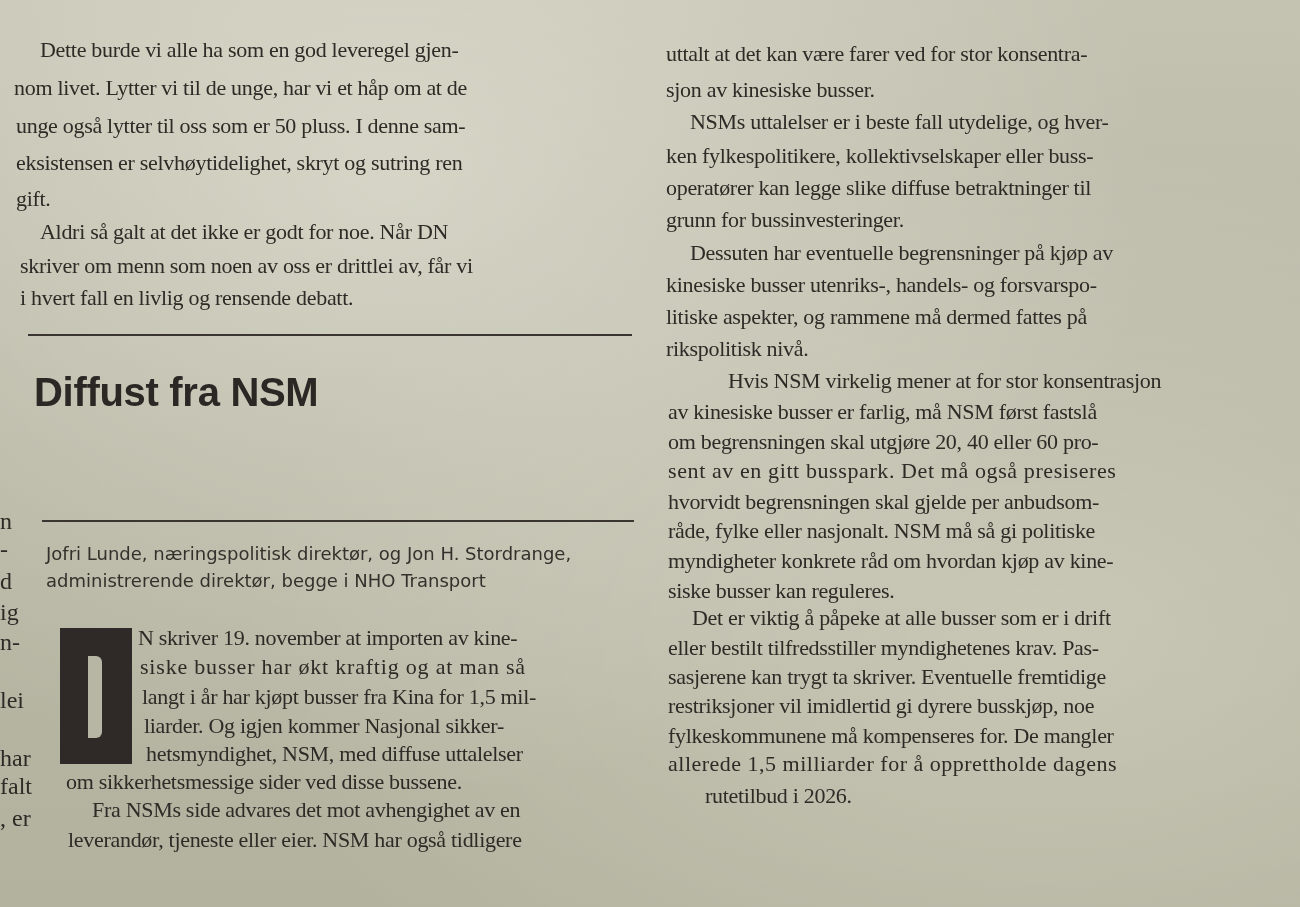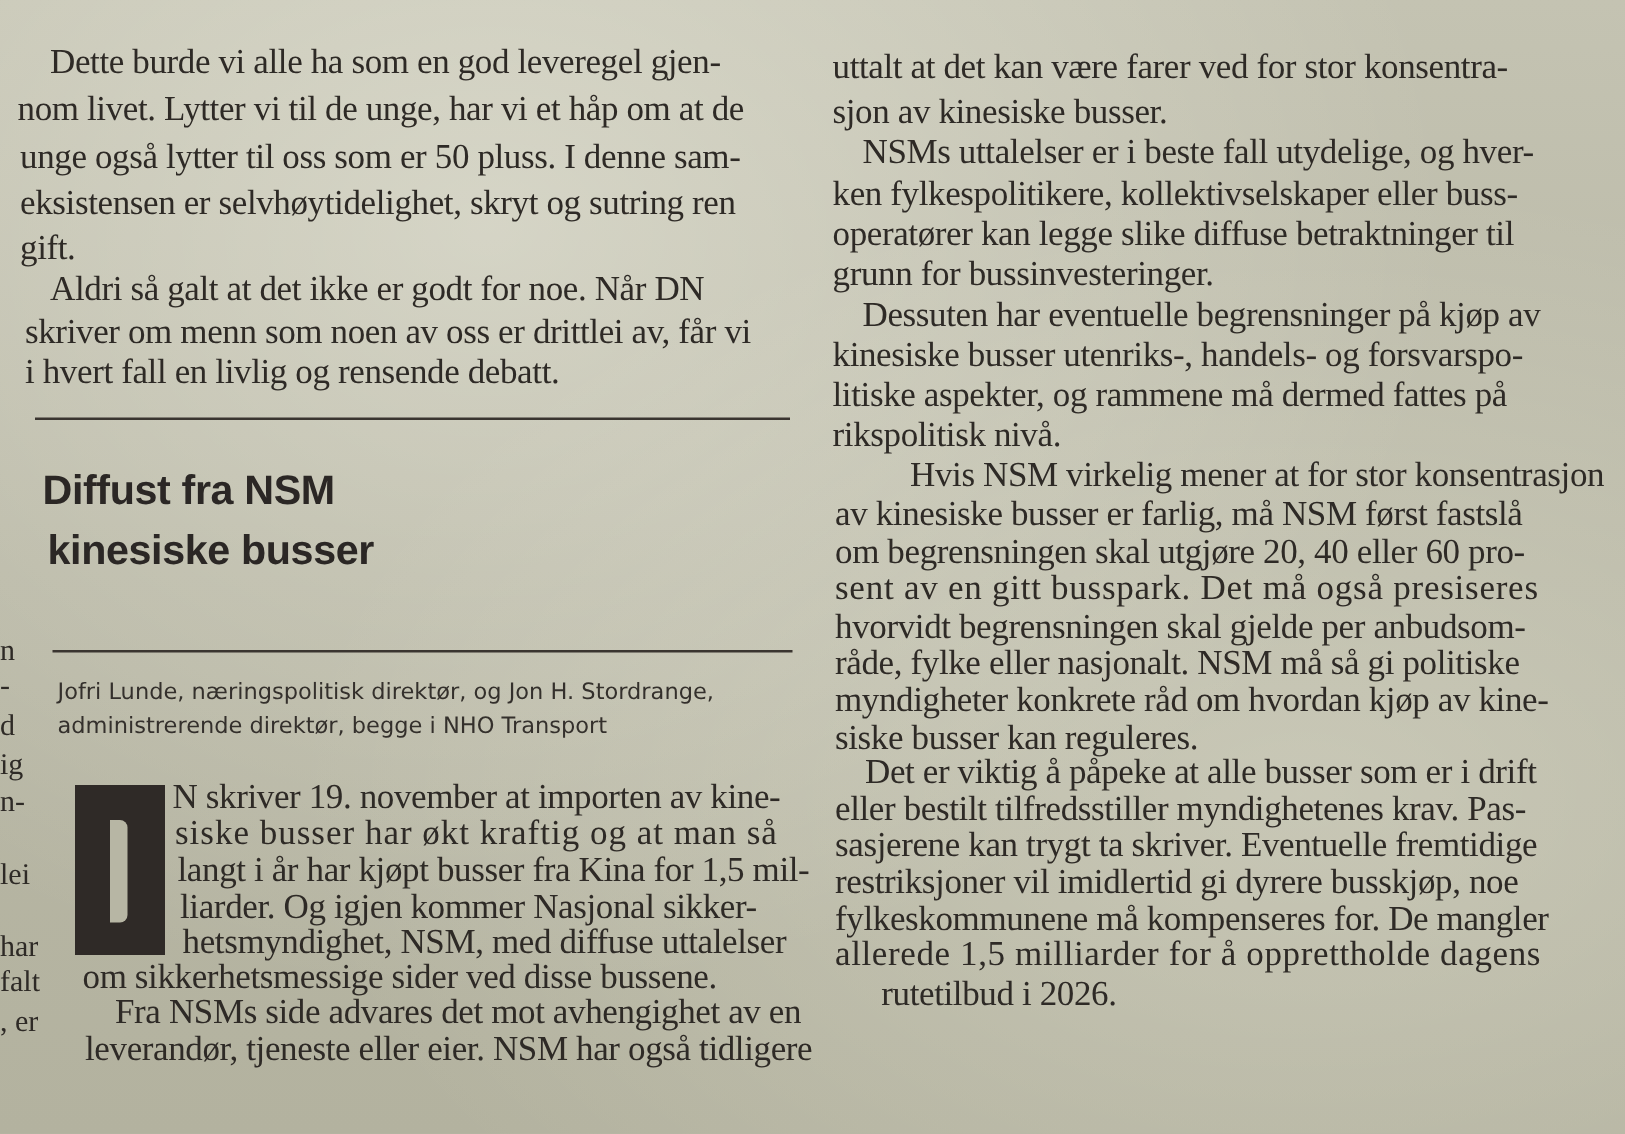--- a/index.html
+++ b/index.html
@@ -9,28 +9,28 @@
     background-image:
       radial-gradient(ellipse at 30% 20%, rgba(255,255,245,0.35), rgba(0,0,0,0) 60%),
       radial-gradient(ellipse at 80% 70%, rgba(255,255,240,0.25), rgba(0,0,0,0) 55%),
       linear-gradient(180deg, #c4c3b2 0%, #b8b7a5 50%, #b3b29f 100%);
     color: #2c2824;
   }
 
   .line {
     position: absolute; white-space: nowrap;
     font-family: "Liberation Serif", "DejaVu Serif", serif;
-    font-size: 28px; line-height: 32px; color: #2e2a26;
+    font-size: 22px; line-height: 32px; color: #2e2a26;
     letter-spacing: -0.3px;
   }
   .rule { position: absolute; height: 1.5px; background: #3a3530; }
   .headline {
     position: absolute; left: 34px; top: 368px;
     font-family: "Liberation Sans", "DejaVu Sans", sans-serif;
-    font-weight: 700; font-size: 33px; line-height: 48px; color: #2b2725;
+    font-weight: 700; font-size: 40px; line-height: 48px; color: #2b2725;
     letter-spacing: -0.3px;
   }
   .byline {
     position: absolute; left: 46px;
     font-family: "DejaVu Sans", "Liberation Sans", sans-serif;
     font-size: 18px; line-height: 28px; color: #34302c; white-space: nowrap;
   }
   .dropcap {
     position: absolute; left: 60px; top: 628px; width: 72px; height: 136px;
     background: #2f2a27;
@@ -67,21 +67,20 @@
   <div class="edge" style="top:596px;">ig</div>
   <div class="edge" style="top:626px;">n-</div>
   <div class="edge" style="top:684px;">lei</div>
   <div class="edge" style="top:742px;">har</div>
   <div class="edge" style="top:770px;">falt</div>
   <div class="edge" style="top:758px;margin-top:44px;">, er</div>
 </div>
 
 <div class="headline">
   <div>Diffust fra NSM</div>
-  <div style="margin-left:4px;">kinesiske busser</div>
 </div>
 
 <div class="rule" style="left:42px;top:520px;width:592px;"></div>
 
 <div>
   <div class="byline" style="top:540px;">Jofri Lunde, næringspolitisk direktør, og Jon H. Stordrange,</div>
   <div class="byline" style="top:567px;">administrerende direktør, begge i NHO Transport</div>
 </div>
 
 <div class="dropcap" aria-label="D"></div>

